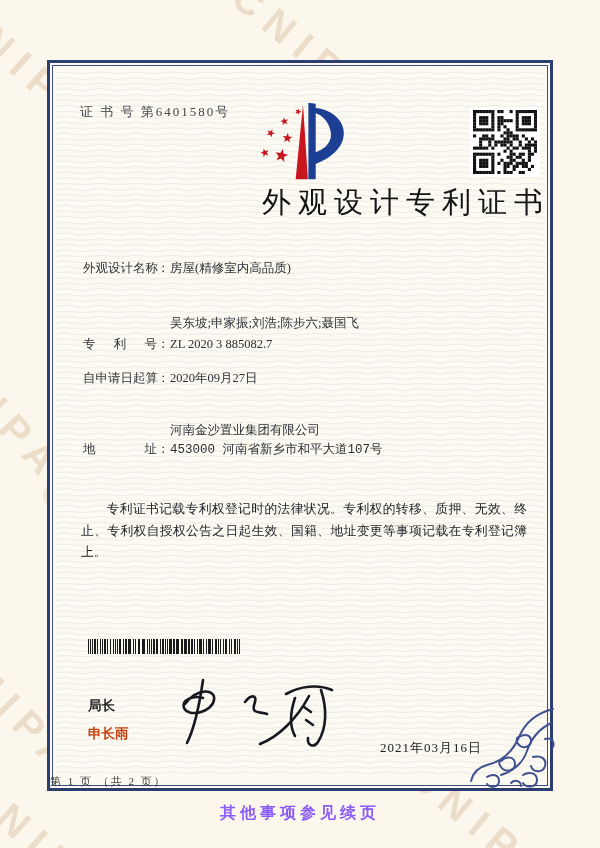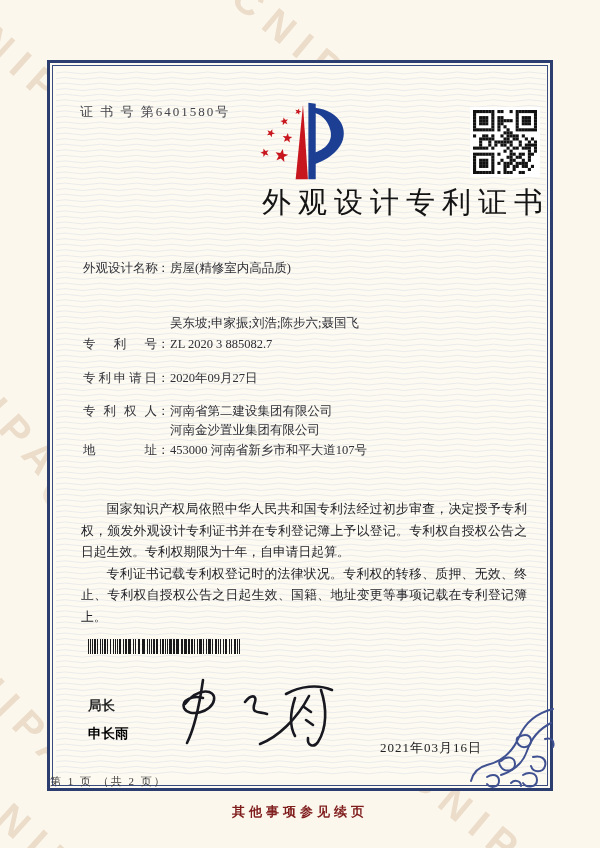--- a/index.html
+++ b/index.html
@@ -43,28 +43,28 @@
   .vline2{position:absolute;left:120px;font-size:12.5px;color:#2f2f36;line-height:19px;white-space:nowrap;}
   .row .second{margin-left:36px;}
   .flabel.s2{width:66px;}
   .paras{
     position:absolute;left:31px;top:436px;width:446px;
     font-size:12.8px;line-height:21.6px;color:#1e1e24;text-align:justify;
   }
   .paras p{margin:0;text-indent:2em;}
   .barcode{position:absolute;left:38px;top:576px;width:156px;height:15px;}
   .signer-title{position:absolute;left:38px;top:634px;font-family:"Liberation Sans","DejaVu Sans",sans-serif;font-size:13.5px;font-weight:700;color:#222;}
-  .signer-name{position:absolute;left:38px;top:662px;font-family:Liberation Sans, sans-serif;font-size:13.5px;font-weight:600;color:#000000;}
+  .signer-name{position:absolute;left:38px;top:662px;font-family:Liberation Sans, sans-serif;font-size:13.5px;font-weight:600;color:#c2410c;}
   .signature{position:absolute;left:108px;top:606px;width:210px;height:86px;}
   .grant-date{position:absolute;left:330px;top:676px;font-size:13px;color:#222;letter-spacing:1px;}
   .page-num{position:absolute;left:0;top:711px;width:100%;text-align:left;font-size:11px;color:#3a3a3a;letter-spacing:2px;}
   .flourish{position:absolute;right:-5px;bottom:-7px;width:88px;height:92px;z-index:3;}
   .note{
     position:absolute;left:0;top:803px;width:100%;text-align:center;z-index:2;
-    font-size:13px;font-weight:600;letter-spacing:4px;color:#7f1d1d;
+    font-size:16px;font-weight:600;letter-spacing:4px;color:#8b5cf6;
   }
 </style>
 </head>
 <body>
 
 <div class="watermark" style="left:-28px;top:-10px;transform:rotate(42deg);">CNIPA</div>
 <div class="watermark" style="left:252px;top:-26px;transform:rotate(40deg);">CNIPA</div>
 <div class="watermark" style="left:330px;top:238px;transform:rotate(46deg);opacity:.8;">CNIPA</div>
 <div class="watermark" style="left:-45px;top:330px;transform:rotate(48deg);">CNIPA</div>
 <div class="watermark" style="left:62px;top:468px;transform:rotate(44deg);opacity:.7;">CNIPA</div>
@@ -449,35 +449,31 @@
       <span class="flabel">外观设计名称</span><span class="colon">：</span><span class="fvalue">房屋(精修室内高品质)</span>
     </div>
 
     <div class="vline2" style="top:251px;">吴东坡;申家振;刘浩;陈步六;聂国飞</div>
 
     <div class="row" style="top:272px;">
       <span class="flabel">专利号</span><span class="colon">：</span><span class="fvalue">ZL 2020 3 885082.7</span>
     </div>
 
     <div class="row" style="top:306px;">
-      <span class="flabel">专利申请日</span><span class="colon">：</span><span class="fvalue">2020年09月27日</span>
+      <span class="flabel">自申请日起算</span><span class="colon">：</span><span class="fvalue">2020年09月27日</span>
     </div>
 
-    <div class="row" style="top:339px;">
-      <span class="flabel">专利权人</span><span class="colon">：</span><span class="fvalue">河南省第二建设集团有限公司</span>
-    </div>
     <div class="vline2" style="top:358px;">河南金沙置业集团有限公司</div>
 
-    <div class="row" style="top:378px;">
+    <div class="row" style="top:378px;font-family:Liberation Mono, monospace;">
       <span class="flabel">地址</span><span class="colon">：</span><span class="fvalue">453000 河南省新乡市和平大道107号</span>
     </div>
 
 
     <div class="paras">
-      <p>国家知识产权局依照中华人民共和国专利法经过初步审查，决定授予专利权，颁发外观设计专利证书并在专利登记簿上予以登记。专利权自授权公告之日起生效。专利权期限为十年，自申请日起算。</p>
       <p>专利证书记载专利权登记时的法律状况。专利权的转移、质押、无效、终止、专利权自授权公告之日起生效、国籍、地址变更等事项记载在专利登记簿上。</p>
     </div>
 
     <svg class="barcode" id="barcode" viewBox="0 0 156 15">
         <rect x="0" y="0" width="1" height="15" fill="#1a1a1a"></rect>
         <rect x="2" y="0" width="1" height="15" fill="#1a1a1a"></rect>
         <rect x="4" y="0" width="1" height="15" fill="#1a1a1a"></rect>
         <rect x="6" y="0" width="2" height="15" fill="#1a1a1a"></rect>
         <rect x="9" y="0" width="1" height="15" fill="#1a1a1a"></rect>
         <rect x="12" y="0" width="1" height="15" fill="#1a1a1a"></rect>

